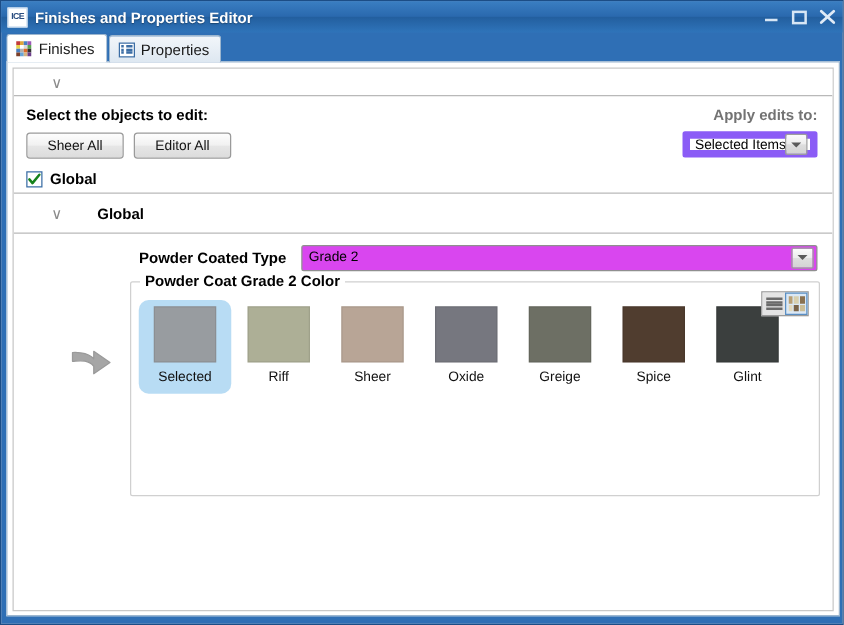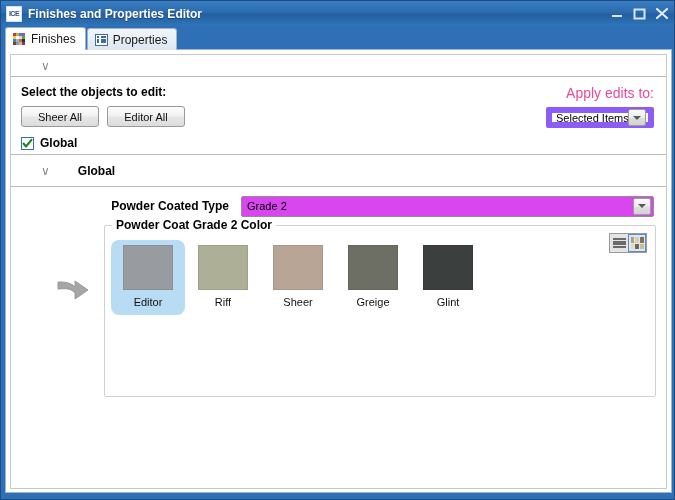--- a/index.html
+++ b/index.html
@@ -229,21 +229,21 @@
   .check-label {
     font-size: 12px; font-weight: bold; color: #000;
   }
 
   .apply-block {
     position: absolute;
     right: 12px; top: 8px;
     text-align: right;
   }
   .apply-label {
-    font-size: 14px; font-weight: normal; color: #ec4899;
+    font-size: 12px; font-weight: bold; color: #737373;
   }
   .combo {
     margin-top: 6px;
     width: 108px; height: 21px;
     background: #ffffff;
     border: 6px solid #8b5cf6;
     border-radius: 2px;
     box-sizing: border-box;
     display: flex; align-items: center;
     font-size: 11px;
@@ -543,33 +543,41 @@
               <i style="background:#e3d9bd"></i>
                 <i style="background:#7a6348"></i>
                 <i style="background:#cbbd96"></i>
             </span>
           </div>
         </div>
 
         <div class="swatch-grid">
           <div class="swatch-cell selected">
             <span class="swatch-chip" style="background:#989ca0"></span>
-            <span class="swatch-name">Editor</span>
+            <span class="swatch-name">Selected</span>
           </div>
           <div class="swatch-cell">
             <span class="swatch-chip" style="background:#adaf96"></span>
             <span class="swatch-name">Riff</span>
           </div>
           <div class="swatch-cell">
             <span class="swatch-chip" style="background:#b8a596"></span>
             <span class="swatch-name">Sheer</span>
           </div>
           <div class="swatch-cell">
+            <span class="swatch-chip" style="background:#76777f"></span>
+            <span class="swatch-name">Oxide</span>
+          </div>
+          <div class="swatch-cell">
             <span class="swatch-chip" style="background:#6d6f64"></span>
             <span class="swatch-name">Greige</span>
+          </div>
+          <div class="swatch-cell">
+            <span class="swatch-chip" style="background:#503d2f"></span>
+            <span class="swatch-name">Spice</span>
           </div>
           <div class="swatch-cell">
             <span class="swatch-chip" style="background:#3b3f3e"></span>
             <span class="swatch-name">Glint</span>
           </div>
         </div>
       </div>
 
       <span class="arrow-cursor">
         <svg width="36" height="26" viewBox="0 0 36 26">

